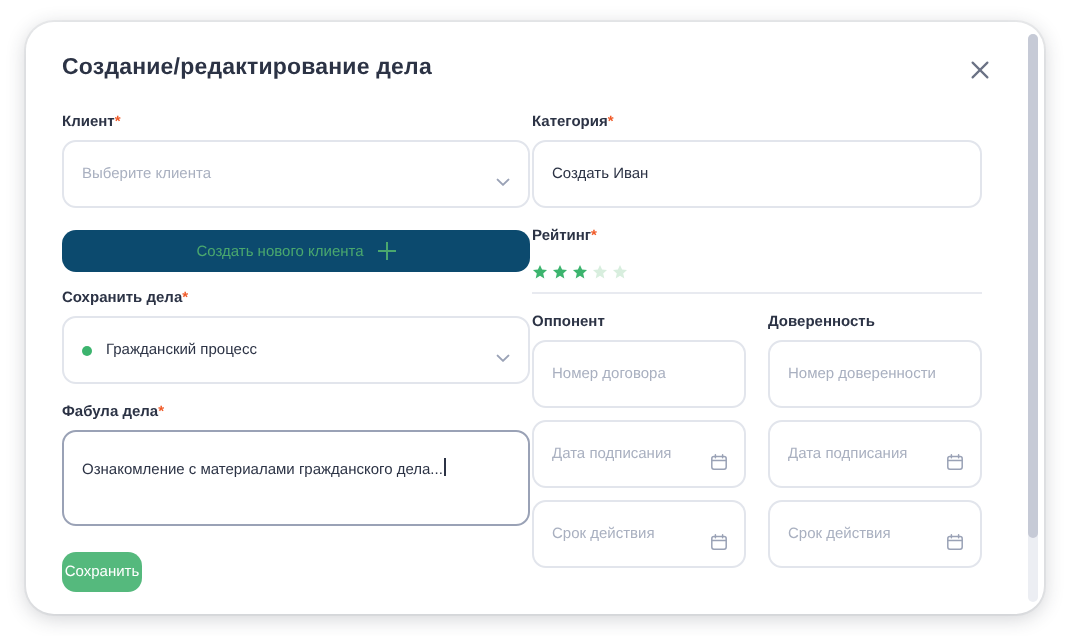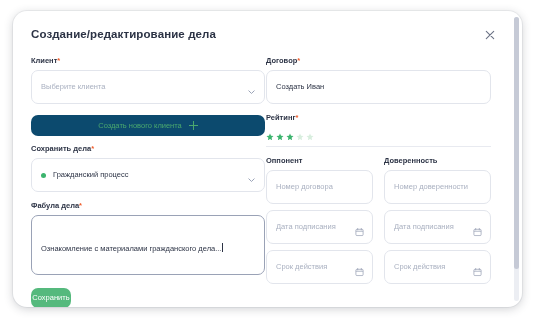--- a/index.html
+++ b/index.html
@@ -154,26 +154,26 @@
   .plus-icon::before, .plus-icon::after {
     content: "";
     position: absolute;
     background: #4aa86e;
   }
   .plus-icon::before { left: 4px; top: 0;  width: 1.2px; height: 9px; }
   .plus-icon::after  { left: 0;  top: 4px; width: 9px;  height: 1.2px; }
 
   
   .textarea-box {
-    height: 60px;
+    height: 48px;
     border: 1px solid #9aa2b6;
     border-radius: 7px;
     background: #ffffff;
     box-sizing: border-box;
-    padding: 21px 9px;
+    padding: 8px 9px;
     position: relative;
   }
   .textarea-text {
     font-size: 7.5px;
     color: #2c3345;
     line-height: 10px;
   }
   .caret {
     display: inline-block;
     width: 1px;
@@ -308,21 +308,21 @@
 
           <div class="save-btn">
             <span class="save-btn-label">Сохранить</span>
           </div>
         </div>
 
         <div class="col-right">
 
           <div class="group">
             <div class="field-label">
-              <span>Договор</span><span class="req">*</span>
+              <span>Категория</span><span class="req">*</span>
             </div>
             <div class="input-box">
               <span class="input-text">Создать Иван</span>
             </div>
           </div>
 
           <div>
             <div class="field-label">
               <span>Рейтинг</span><span class="req">*</span>
             </div>

